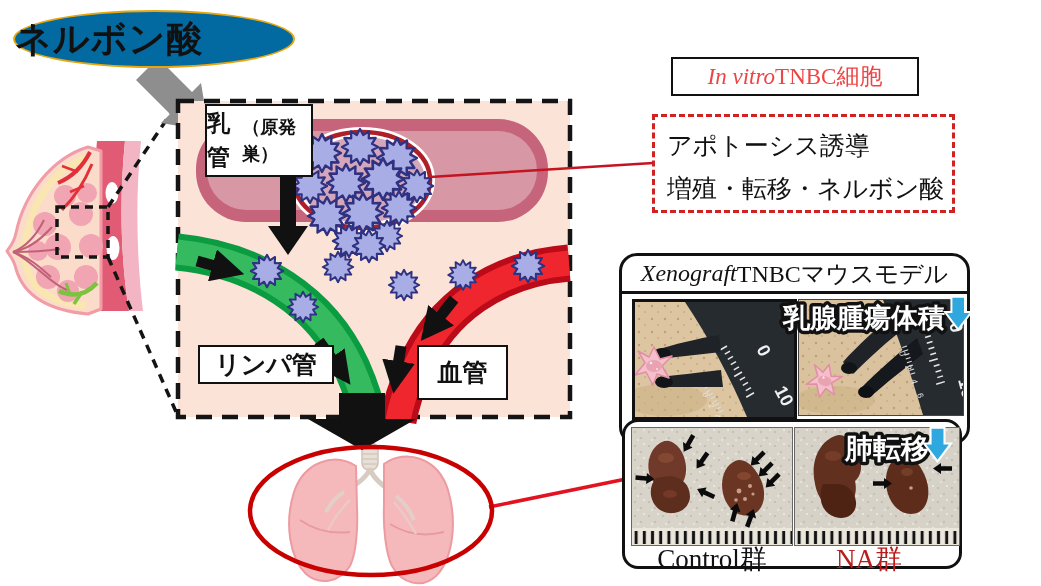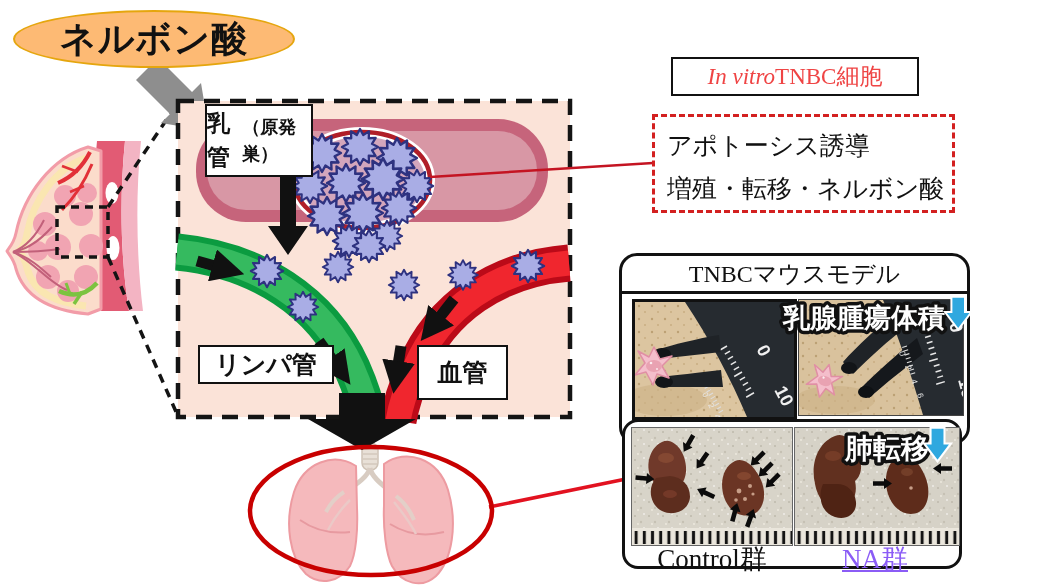--- a/index.html
+++ b/index.html
@@ -1,21 +1,21 @@
 <!DOCTYPE html>
 <html><head>
 <meta charset="utf-8">
 <style>
   html,body{margin:0;padding:0;background:#fff;}
   .canvas{position:relative;width:1041px;height:586px;background:#ffffff;overflow:hidden;
           font-family:"Liberation Sans",sans-serif;}
   svg{display:block;}
   .art{position:absolute;left:0;top:0;z-index:1;}
   .banner{position:absolute;left:13px;top:10px;width:282px;height:58px;border-radius:50%;
-          background:#fdba74;border:2px solid #E5A60E;display:flex;align-items:center;justify-content:center;
+          background:#0369a1;border:2px solid #E5A60E;display:flex;align-items:center;justify-content:flex-start;
           z-index:3;box-sizing:border-box;}
   .banner span{font-size:36px;font-weight:bold;color:#111;letter-spacing:1px;}
   .labelbox{position:absolute;background:#fff;border:2.5px solid #111;display:flex;flex-direction:row;
             align-items:center;justify-content:center;font-weight:bold;color:#111;z-index:3;box-sizing:border-box;}
   .duct-label{left:205px;top:104px;width:108px;height:73px;line-height:1.45;}
   .duct-label .l1{font-size:23px;}
   .duct-label .l2{font-size:18px;}
   .lymph-label{left:198px;top:345px;width:136px;height:39px;font-size:25px;}
   .blood-label{left:417px;top:345px;width:91px;height:55px;font-size:25px;}
   .invitro-title{position:absolute;left:671px;top:57px;width:248px;height:39px;border:2.5px solid #111;
@@ -33,21 +33,21 @@
   .photo{position:absolute;overflow:hidden;}
   .cphotoL{left:10px;top:43px;width:159px;height:115px;border:3px solid #111;box-sizing:content-box;}
   .cphotoR{left:176px;top:43px;width:164px;height:115px;border:1.5px solid #444;}
   .lung-panel{position:absolute;left:622px;top:419px;width:340px;height:150px;border:3px solid #111;
               border-radius:16px;background:#fff;z-index:4;box-sizing:border-box;}
   .lphotoL{left:6px;top:5px;width:160px;height:117px;border:1px solid #666;}
   .lphotoR{left:169px;top:5px;width:164px;height:117px;border:1px solid #666;}
   .grp{position:absolute;top:119px;width:150px;text-align:center;font-family:"Liberation Serif",serif;
        font-size:27px;color:#111;z-index:5;}
   .grp-control{left:12px;}
-  .grp-na{left:175px;color:#8b5cf6;text-decoration:underline;}
+  .grp-na{left:169px;color:#b91c1c;}
   .overlay{position:absolute;z-index:6;}
 </style>
 </head>
 <body>
 
 <div class="canvas">
 
   <svg class="art" width="1041" height="586" viewBox="0 0 1041 586">
     <defs>
       <marker id="mk" viewBox="0 0 3 3" markerWidth="3" markerHeight="3" refX="0.9" refY="1.5" orient="auto">
@@ -197,20 +197,21 @@
       <span> TNBC細胞</span>
   </div>
 
   <div class="invitro-find">
     <div>アポトーシス誘導</div>
     <div>増殖・転移・ネルボン酸</div>
   </div>
 
   <div class="xeno-panel">
     <div class="xeno-title">
+      <i>Xenograft</i>
         <span> TNBCマウスモデル</span>
     </div>
 
     <div class="photo cphotoL">
       <svg width="159" height="115" viewBox="0 0 159 115">
         <defs>
           <pattern id="dotA" width="13" height="13" patternUnits="userSpaceOnUse">
             <rect width="13" height="13" fill="#DCC5A0"></rect>
             <circle cx="4" cy="4" r="1.2" fill="#BCA074"></circle>
               <circle cx="10" cy="10" r="1" fill="#C9AD82"></circle>

